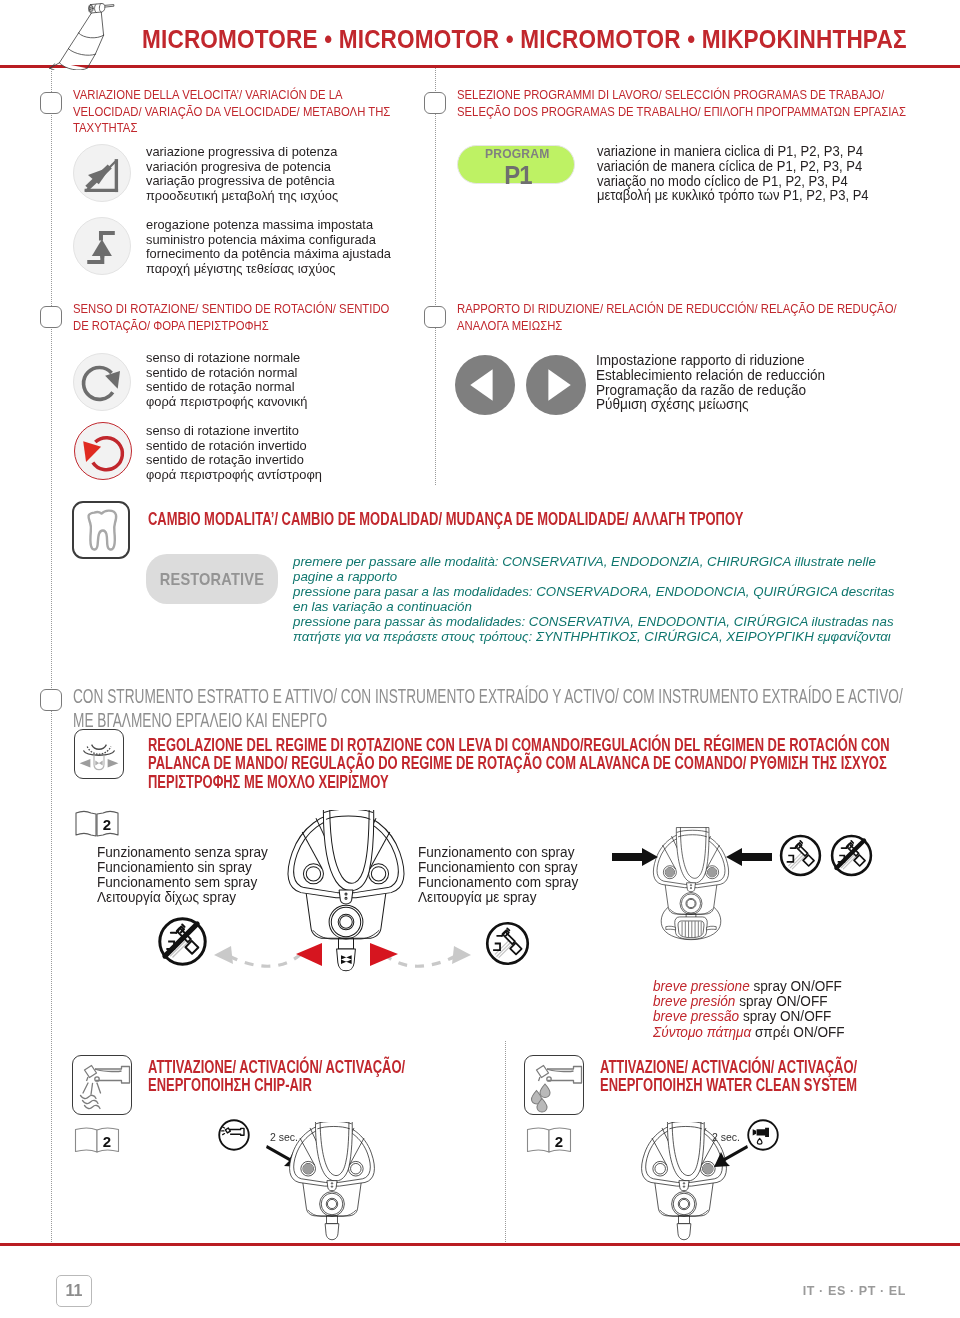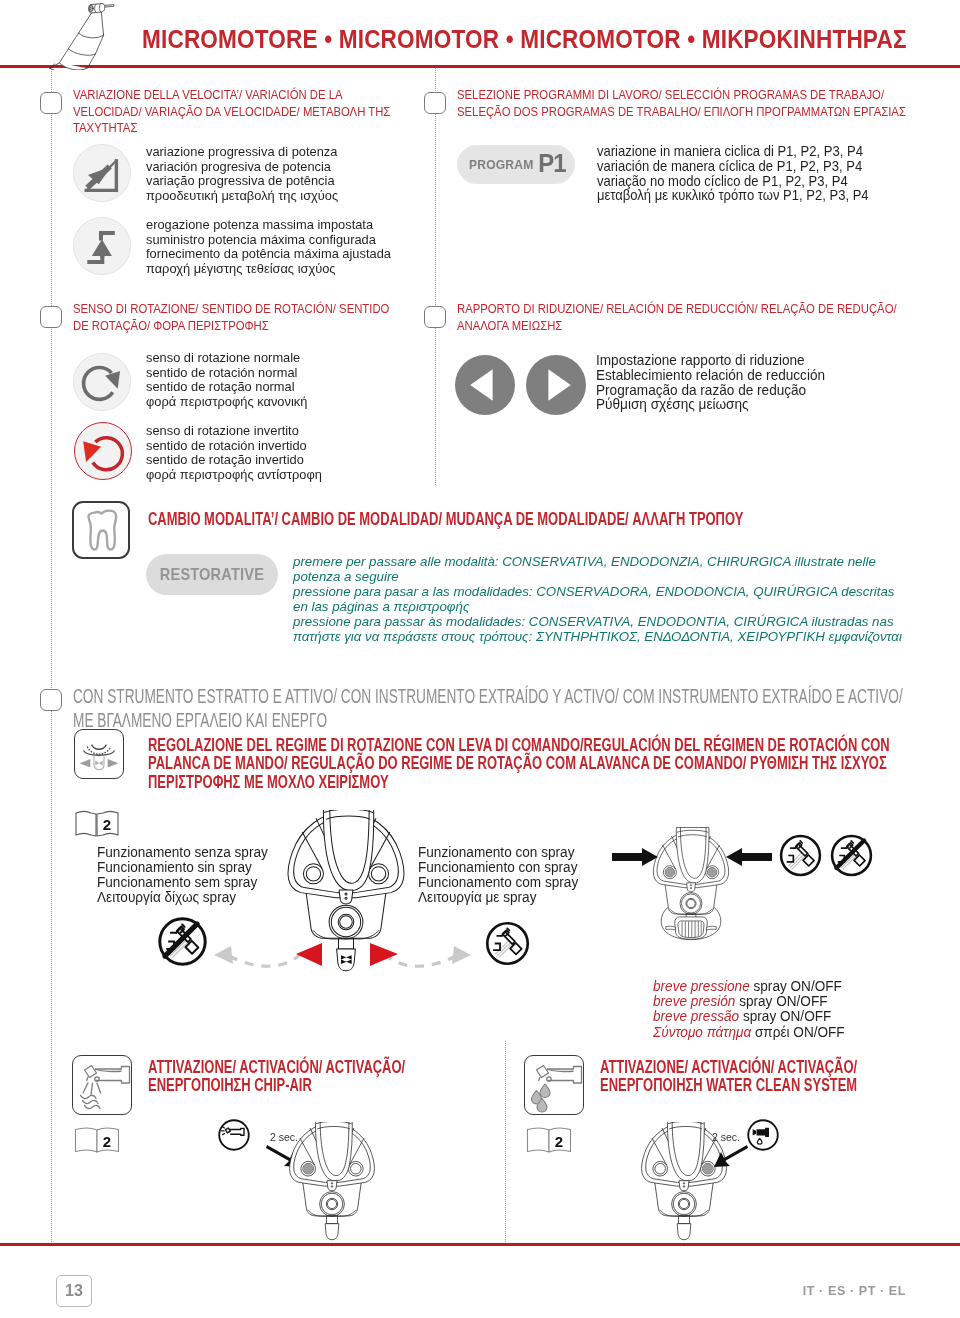--- a/index.html
+++ b/index.html
@@ -30,26 +30,26 @@
   .langs4{color:#231f20;font-size:14.1px;line-height:14.8px;white-space:nowrap;transform:scaleX(0.925);transform-origin:left top;}
   .langs3{color:#231f20;font-size:14.1px;line-height:14.8px;white-space:nowrap;transform:scaleX(0.965);transform-origin:left top;}
   .langs2{color:#231f20;font-size:14.9px;line-height:15.0px;white-space:nowrap;transform:scaleX(0.913);transform-origin:left top;}
   .langs-it{color:#0f766e;font-size:13.3px;line-height:15.0px;font-style:italic;white-space:nowrap;transform:scaleX(1.0);transform-origin:left top;}
 
   
   .gcircle{width:58px;height:58px;border-radius:50%;background:#f2f2f2;border:1.2px solid #e3e3e3;box-sizing:border-box;}
   .rcircle{width:58px;height:58px;border-radius:50%;background:#f2f2f2;border:1.8px solid #c1272d;box-sizing:border-box;}
 
   
-  .pill{height:39px;border-radius:20px;background:#e5e5e5;border:1.1px solid #e6e6e6;box-sizing:border-box;
-        display:flex;align-items:center;}
+  .pill{height:39px;border-radius:20px;background:#bef264;border:1.1px solid #e6e6e6;box-sizing:border-box;
+        display:flex;align-items:center;flex-direction:column;}
   .pill .l1{color:#808080;font-size:13.6px;font-weight:bold;letter-spacing:0.2px;transform:scaleX(0.89);transform-origin:left center;width:64px;display:inline-block;}
   .pill .l2{color:#6f6f6f;font-size:26px;font-weight:bold;letter-spacing:-1.2px;position:relative;top:-1px;transform:scaleX(0.92);transform-origin:right center;}
 
-  .restpill{width:132px;height:41px;border-radius:21px;background:#dcdcdc;display:flex;align-items:center;justify-content:center;}
+  .restpill{width:132px;height:50px;border-radius:21px;background:#dcdcdc;display:flex;align-items:center;justify-content:center;}
   .restpill span{color:#949494;font-size:16.2px;font-weight:bold;letter-spacing:0.2px;transform:scaleX(0.90);display:inline-block;}
 
   .iconbox{width:58px;height:58px;border:2px solid #3b3b3b;border-radius:11px;box-sizing:border-box;background:#fff;}
   .iconbox2{width:50px;height:50px;border:1.8px solid #3b3b3b;border-radius:9px;box-sizing:border-box;background:#fff;}
 
   #pagenum{left:56px;top:1275px;width:36px;height:32px;border:1.3px solid #b9b9b9;border-radius:5px;
            display:flex;align-items:center;justify-content:center;color:#8d8d8d;font-size:16px;font-weight:bold;box-sizing:border-box;}
   .em{font-style:italic;color:#c1272d;}
   #langfoot{right:54px;top:1284px;color:#9a9a9a;font-size:12.5px;font-weight:bold;letter-spacing:0.6px;}
 </style>
@@ -224,25 +224,25 @@
            C25.3 46.5 24.3 48.3 22.6 48.5 C21.0 48.7 19.6 47.3 19.0 44.8
            C18.0 40.8 18.4 35.0 18.8 30.3 C19.1 27.3 19.1 24.6 18.2 22.0
            C17.3 19.4 16.2 17.0 16.6 14.8 C17.0 12.8 18.8 12.0 22.3 11.6 Z" fill="none" stroke="#a8a8a8" stroke-width="2.4" stroke-linejoin="round"></path>
 </svg>
 <div class="abs redhead2" style="left:148px;top:510px;white-space:nowrap;">CAMBIO MODALITA’/ CAMBIO DE MODALIDAD/ MUDANÇA DE MODALIDADE/ ΑΛΛΑΓΗ ΤΡΟΠΟΥ</div>
 <div class="abs restpill" style="left:146px;top:554px;">
   <span>RESTORATIVE</span>
 </div>
 <div class="abs langs-it" style="left:293px;top:554px;">
   <div>premere per passare alle modalità: CONSERVATIVA, ENDODONZIA, CHIRURGICA illustrate nelle</div>
-  <div>potenza a seguire</div>
+  <div>pagine a rapporto</div>
   <div>pressione para pasar a las modalidades: CONSERVADORA, ENDODONCIA, QUIRÚRGICA descritas</div>
-  <div>en las páginas a περιστροφής</div>
+  <div>en las variação a continuación</div>
   <div>pressione para passar às modalidades: CONSERVATIVA, ENDODONTIA, CIRÚRGICA ilustradas nas</div>
-  <div>πατήστε για να περάσετε στους τρόπους: ΣΥΝΤΗΡΗΤΙΚΟΣ, ΕΝΔΟΔΟΝΤΙΑ, ΧΕΙΡΟΥΡΓΙΚΗ εμφανίζονται</div>
+  <div>πατήστε για να περάσετε στους τρόπους: ΣΥΝΤΗΡΗΤΙΚΟΣ, CIRÚRGICA, ΧΕΙΡΟΥΡΓΙΚΗ εμφανίζονται</div>
 </div>
 
 <div class="abs greyhead" style="left:73px;top:684px;white-space:nowrap;">
   <div>CON STRUMENTO ESTRATTO E ATTIVO/ CON INSTRUMENTO EXTRAÍDO Y ACTIVO/ COM INSTRUMENTO EXTRAÍDO E ACTIVO/</div>
   <div>ΜΕ ΒΓΑΛΜΕΝΟ ΕΡΓΑΛΕΙΟ ΚΑΙ ΕΝΕΡΓΟ</div>
 </div>
 <div class="abs iconbox2" style="left:74px;top:729px;"></div>
 <svg class="abs" style="left:74px;top:729px;" width="50" height="50" viewBox="0 0 50 50">
   <g fill="none" stroke="#4a4a4a" stroke-width="1.3">
     <path d="M17.6 15.6 A8.2 8.2 0 0 0 32.4 15.6"></path>
@@ -536,14 +536,14 @@
     <g fill="none" stroke="#111" stroke-width="3">
       <path d="M20 30 C24 34 26 37 26 39.5 C26 42.5 23.5 44.5 20 44.5 C16.5 44.5 14 42.5 14 39.5 C14 37 16 34 20 30 Z"></path>
     </g>
   </g>
 </svg>
 <svg class="abs" style="left:712px;top:1143px;" width="36" height="26" viewBox="0 0 36 26">
   <path d="M35 2 L12 15 L9 9 L2 24 L18 23 L13 18 L36 5 Z" fill="#111"></path>
 </svg>
 
 <div class="abs" id="rule-bottom"></div>
-<div class="abs" id="pagenum">13</div>
+<div class="abs" id="pagenum">11</div>
 <div class="abs nw" id="langfoot">IT · ES · PT · EL</div>
 
 </body></html>

